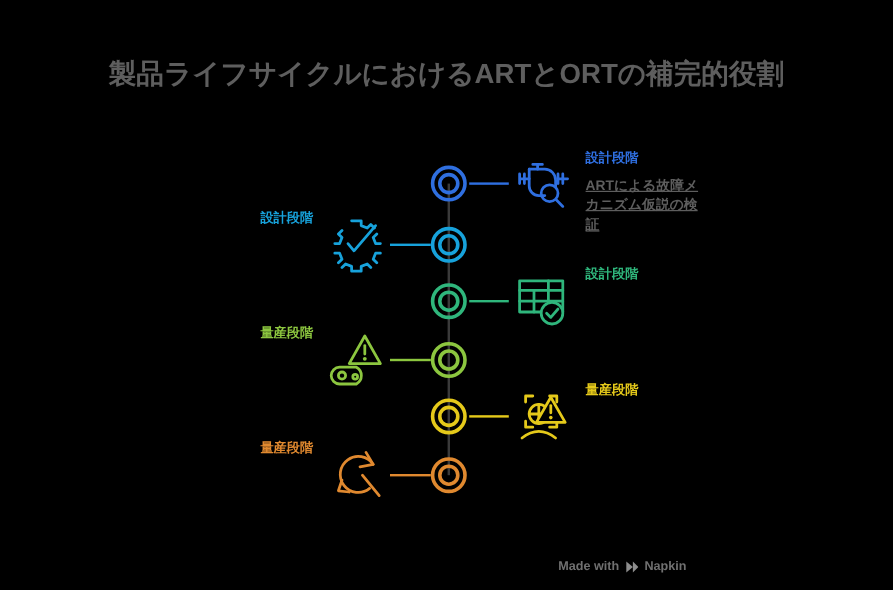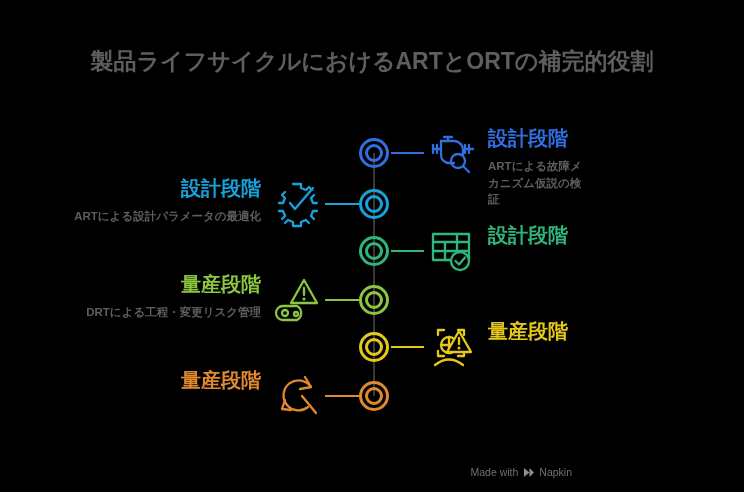--- a/index.html
+++ b/index.html
@@ -93,44 +93,45 @@
   .icon-box svg {
     display: block;
     width: 54px;
     height: 54px;
   }
 
   .txt-right { margin-left: 10px; text-align: left; max-width: 200px; }
   .txt-left  { margin-right: 10px; text-align: right; max-width: 240px; }
 
   .stage-label {
-    font-size: 20px;
+    font-size: 11px;
     font-weight: bold;
     color: currentColor;
     line-height: 1.25;
     white-space: nowrap;
   }
   .stage-desc {
     font-size: 11.5px;
     font-weight: bold;
     color: #5e5e5e;
     line-height: 1.45;
     margin-top: 7px;
+    text-decoration: underline;
   }
 
   
   #watermark {
     position: absolute;
     right: 16px;
     bottom: 14px;
     display: flex;
     align-items: flex-end;
     gap: 5px;
     font-size: 10.5px;
-    font-weight: normal;
+    font-weight: bold;
     color: #707070;
   }
   #watermark .wm-logo {
     width: 11px;
     height: 11px;
   }
 </style>
 </head>
 <body>
 
@@ -158,21 +159,20 @@
       <div class="stage-label">設計段階</div>
       <div class="stage-desc">ARTによる故障メカニズム仮説の検証</div>
     </div>
   </div>
 
   <div class="node" style="left:359px; top:189px; color:#17A2DB;"></div>
   <div class="connector" style="left:325px; top:203px; width:34px; color:#17A2DB;"></div>
   <div class="row row-left" style="left:10px; top:176px; width:315px; color:#17A2DB;">
     <div class="txt-left">
       <div class="stage-label">設計段階</div>
-      <div class="stage-desc">ARTによる設計パラメータの最適化</div>
     </div>
     <div class="icon-box">
       <svg viewBox="0 0 54 54" fill="none" stroke="#17A2DB" stroke-width="2.3" stroke-linecap="round" stroke-linejoin="round">
         <path d="M22 8 h8 v4 l5 2 3-3 3 3
                  M43 19 l-3 3 2 5 h4
                  M46 35 h-4 l-2 5 3 3
                  M38 47 l-3-3 -5 2 v4 h-8 v-4 l-5-2 -3 3
                  M11 43 l3-3 -2-5 H8
                  M8 27 h4 l2-5 -3-3 3-3"></path>
         <path d="M19 27 l5 6 L42 12"></path>
@@ -194,21 +194,20 @@
     <div class="txt-right">
       <div class="stage-label">設計段階</div>
     </div>
   </div>
 
   <div class="node" style="left:359px; top:285px; color:#8CC63F;"></div>
   <div class="connector" style="left:325px; top:299px; width:34px; color:#8CC63F;"></div>
   <div class="row row-left" style="left:10px; top:272px; width:315px; color:#8CC63F;">
     <div class="txt-left">
       <div class="stage-label">量産段階</div>
-      <div class="stage-desc">DRTによる工程・変更リスク管理</div>
     </div>
     <div class="icon-box">
       <svg viewBox="0 0 54 54" fill="none" stroke="#8CC63F" stroke-width="2.3" stroke-linecap="round" stroke-linejoin="round">
         <path d="M33 8 L46 31 H20 z"></path>
         <path d="M33 16 v7"></path>
         <circle cx="33" cy="27" r="1.6" fill="#8CC63F" stroke="none"></circle>
         <path d="M12 34 h14 a8 8 0 0 1 0 14 H12 a7 7 0 0 1 0 -14 z"></path>
         <circle cx="14" cy="41" r="3"></circle>
         <circle cx="25" cy="42" r="2"></circle>
       </svg>

